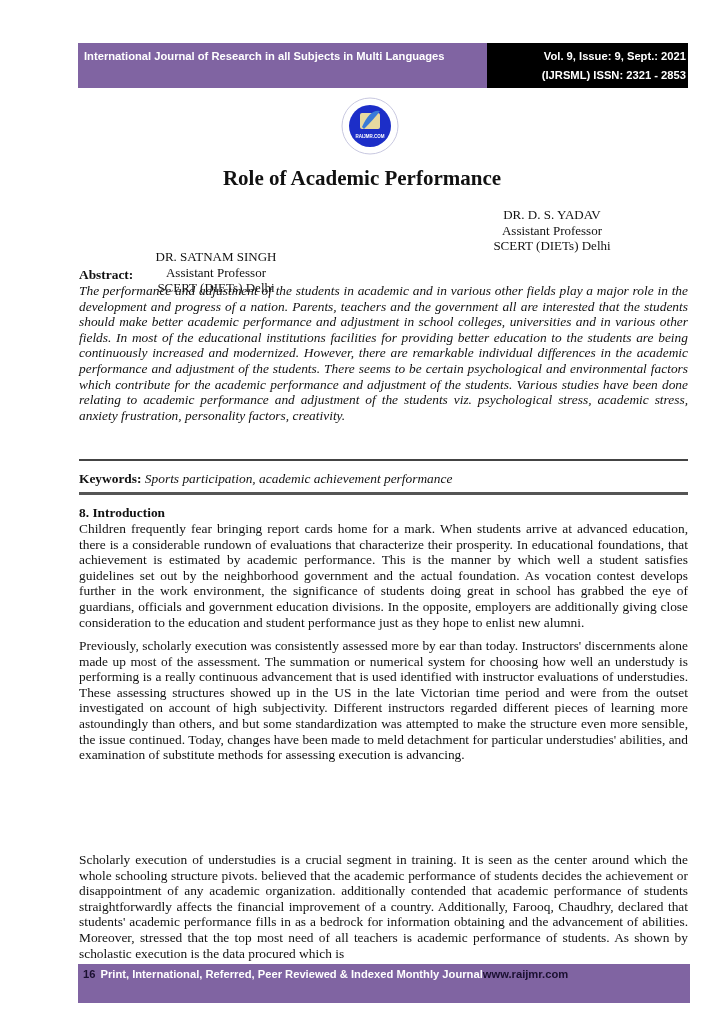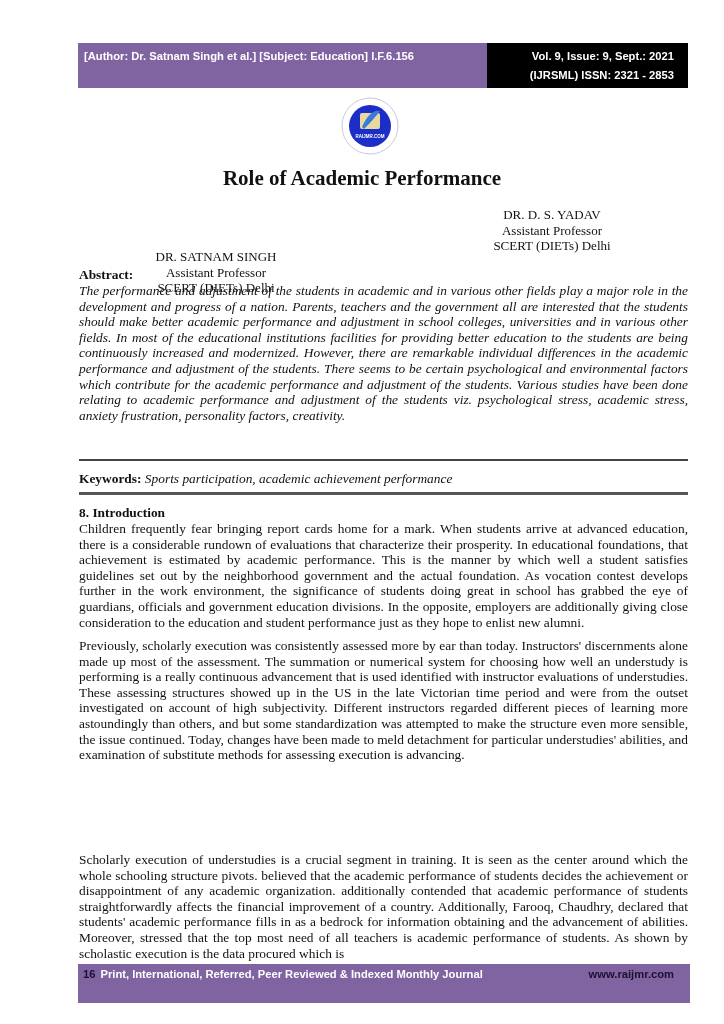--- a/index.html
+++ b/index.html
@@ -2,21 +2,21 @@
 <html><head>
 <meta charset="utf-8">
 <style>
   * { margin: 0; padding: 0; box-sizing: border-box; }
   html, body { width: 724px; height: 1024px; background: #ffffff; overflow: hidden; }
   body { position: relative; font-family: "Liberation Serif", serif; color: #111; }
 
   .header { position: absolute; left: 78px; top: 43px; width: 610px; height: 45px; display: flex; }
   .header-left { background: #8064a2; width: 409px; height: 100%; padding: 4px 0 0 6px; color: #fff;
     font-family: "Liberation Sans", sans-serif; font-weight: bold; font-size: 11.2px; line-height: 19px; }
-  .header-right { background: #000; flex: 1; height: 100%; padding: 4px 14px 0 0; color: #fff; text-align: right;
+  .header-right { background: #000; flex: 1; height: 100%; padding: 4px 2px 0 0; color: #fff; text-align: right;
     font-family: "Liberation Sans", sans-serif; font-weight: bold; font-size: 11.2px; line-height: 19px; }
 
   .logo { position: absolute; left: 340px; top: 97px; width: 60px; height: 58px; }
 
   .title { position: absolute; left: 0; width: 724px; top: 166px; text-align: center; font-weight: bold; font-size: 21px; }
 
   .author { position: absolute; top: 207px; text-align: center; font-size: 13px; line-height: 15.5px; }
   .author.a1 { left: 126px; width: 180px; margin-top: 42px; }
   .author.a2 { left: 462px; width: 180px; }
 
@@ -30,31 +30,31 @@
   .rule2 { position: absolute; left: 79px; top: 492px; width: 609px; height: 2.5px; background: #555; }
 
   .section-head { position: absolute; left: 79px; top: 505px; font-weight: bold; font-size: 13.4px; }
   .p1 { top: 521px; }
   .p2 { top: 638px; }
   .p3 { top: 833px; margin-top: 19px; }
   .content p { text-align: justify; text-align-last: left; }
 
   .footer { position: absolute; left: 78px; top: 964px; width: 612px; height: 39px; background: #8064a2;
     font-family: "Liberation Sans", sans-serif; font-weight: bold; font-size: 11.2px; color: #fff; }
-  .footer .row1 { position: absolute; top: 4px; left: 5px; right: 16px; display: flex; justify-content: space-between; }
+  .footer .row1 { position: absolute; top: 4px; left: 5px; right: 16px; display: flex; justify-content: flex-start; }
   .footer .pagenum { color: #1a1030; margin-right: 5px; }
   .footer .url { color: #1a1030; }
   .footer .row2 { position: absolute; top: 21px; left: 0; width: 100%; text-align: center; }
 </style>
 </head>
 <body>
 
 <div class="header">
   <div class="header-left">
-    <div>[Author: Dr. Satnam Singh et al.] [Subject: Education] I.F.6.156</div>
+    <div>International Journal of Research in all Subjects in Multi Languages</div>
   </div>
   <div class="header-right">
     <div>Vol. 9, Issue: 9, Sept.: 2021</div>
     <div>(IJRSML) ISSN: 2321 - 2853</div>
   </div>
 </div>
 
 <div class="logo">
   <svg width="60" height="58" viewBox="0 0 60 58">
     <circle cx="30" cy="29" r="28" fill="#fff" stroke="#c8c8e0" stroke-width="1"></circle>

